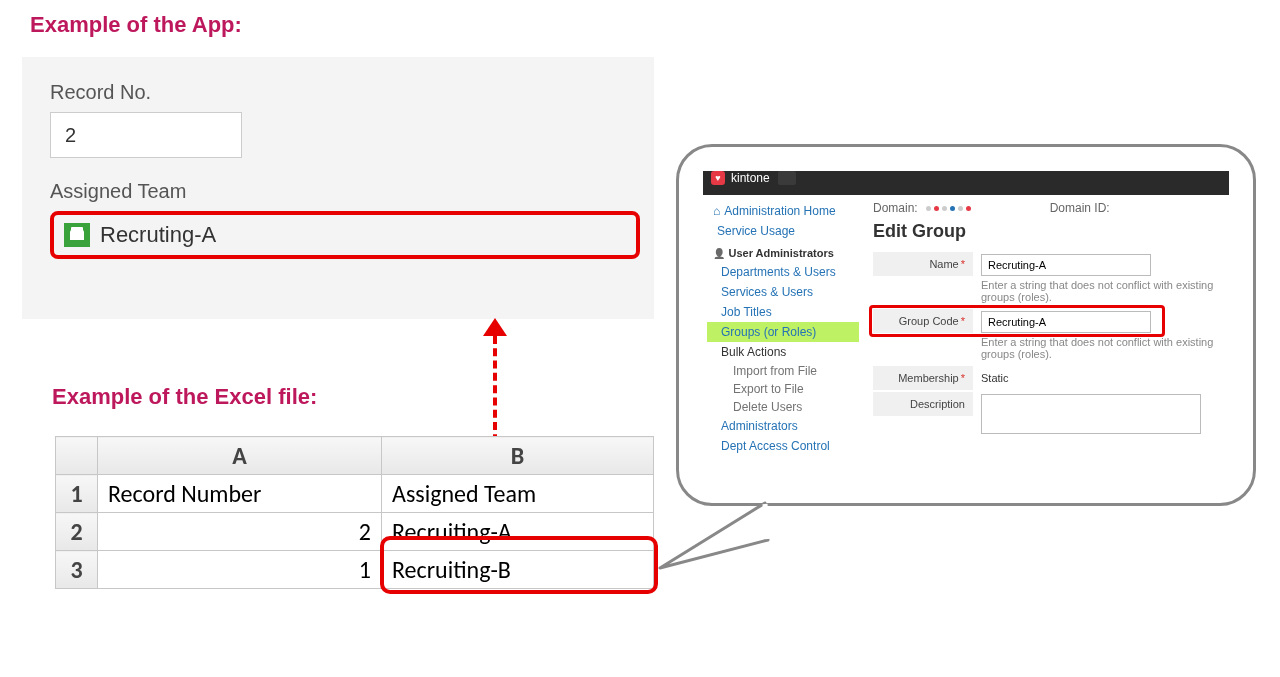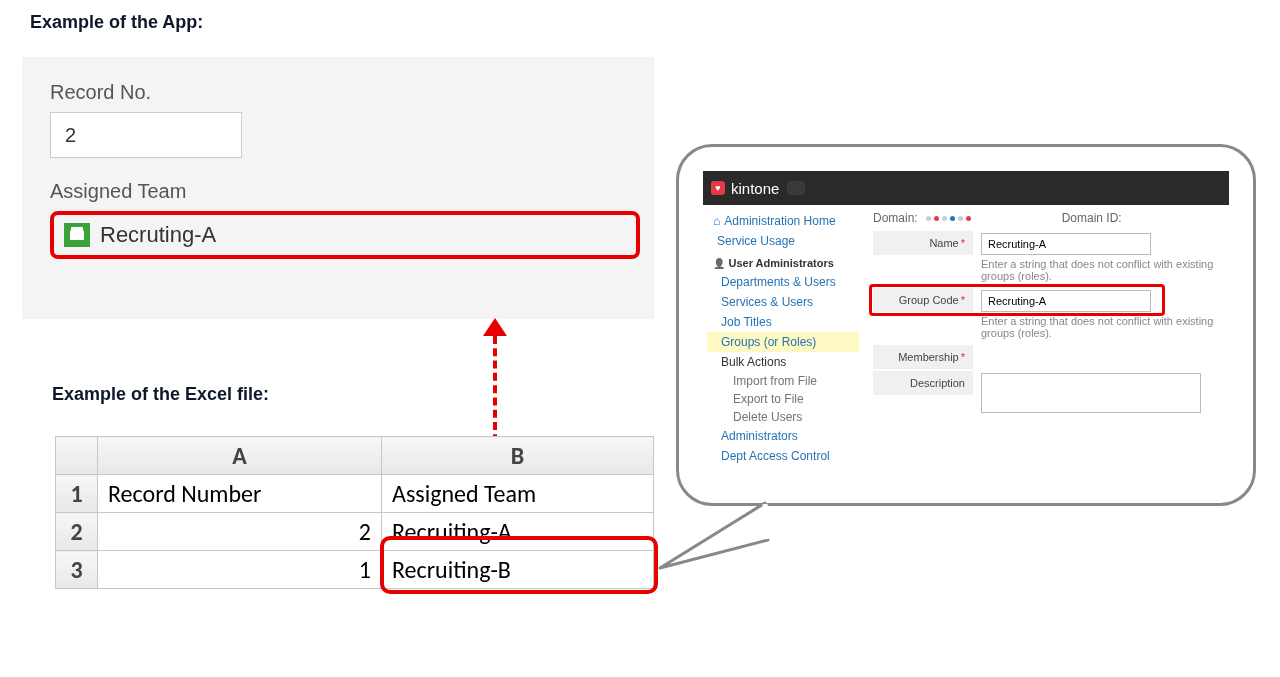--- a/index.html
+++ b/index.html
@@ -1,18 +1,18 @@
 <!DOCTYPE html>
 <html><head>
 <meta charset="utf-8">
 <style>
   * { box-sizing: border-box; margin: 0; padding: 0; }
   body { font-family: Arial, Helvetica, sans-serif; width: 1280px; height: 677px; background: #fff; position: relative; }
 
-  .heading { font-size: 18px; font-weight: bold; color: #0f172a; position: absolute; }
+  .heading { font-size: 22px; font-weight: bold; color: #be185d; position: absolute; }
 
   
   .app-panel { position: absolute; left: 22px; top: 57px; width: 632px; height: 262px; background: #f4f4f4; padding: 24px 28px; }
   .app-label { font-size: 20px; color: #555; font-weight: 300; margin-bottom: 8px; display: block; }
   .app-input { width: 192px; height: 46px; border: 1px solid #ccc; background: #fff; padding: 0 14px; font-size: 20px; color: #333; }
   .app-team-box { margin-top: 4px; width: 590px; height: 48px; border: 4px solid #e60000; border-radius: 8px; display: flex; align-items: center; padding: 0 10px; background: #fff0; }
   .team-icon { width: 26px; height: 24px; background: #3aa23a; display: inline-flex; align-items: center; justify-content: center; margin-right: 10px; }
   .team-icon::before { content: ""; display: block; width: 14px; height: 10px; background: #fff; border-radius: 2px 2px 0 0; box-shadow: 0 -4px 0 -1px #fff; }
   .team-text { font-size: 22px; color: #333; }
   .arrow-head { position: absolute; left: 483px; top: 318px; width: 0; height: 0; border-left: 12px solid transparent; border-right: 12px solid transparent; border-bottom: 18px solid #e60000; }
@@ -29,32 +29,32 @@
   .colB { width: 272px; }
   .ralign { text-align: right; }
   .cell-highlight { position: absolute; left: 380px; top: 536px; width: 278px; height: 58px; border: 4px solid #e60000; border-radius: 10px; pointer-events: none; }
 
   
   .callout { position: absolute; left: 676px; top: 144px; width: 580px; height: 362px; border: 3px solid #888; border-radius: 36px; background: #fff; padding: 24px; }
   .callout-tail { position: absolute; left: 650px; top: 498px; width: 120px; height: 90px; }
   .callout-tail svg { overflow: visible; }
 
   .admin-window { width: 100%; height: 100%; position: relative; font-size: 12px; }
-  .admin-header { height: 34px; background: #2a2a2a; display: flex; align-items: center; padding: 0 8px; color: #fff; font-size: 15px; }
+  .admin-header { height: 24px; background: #2a2a2a; display: flex; padding: 0 8px; color: #fff; font-size: 12px; }
   .admin-header .heart { width: 14px; height: 14px; background: #e63946; border-radius: 3px; margin-right: 6px; display: inline-flex; align-items: center; justify-content: center; }
   .admin-header .heart::before { content: "♥"; color: #fff; font-size: 9px; line-height: 1; }
   .admin-header .bear { width: 18px; height: 14px; background: #3a3a3a; border-radius: 2px; margin-left: 8px; display: inline-flex; align-items: center; justify-content: center; color: #ccc; font-size: 9px; }
   .admin-body { display: flex; }
   .admin-sidebar { width: 160px; padding: 6px 4px; }
   .side-link { display: block; color: #2573b5; padding: 3px 6px; cursor: pointer; }
   .side-link.home::before { content: "⌂"; color: #2573b5; margin-right: 4px; font-weight: bold; }
   .side-section { color: #333; font-weight: bold; padding: 6px 6px 3px; font-size: 11px; }
   .side-section::before { content: "👤"; font-size: 10px; margin-right: 3px; filter: grayscale(1); }
   .side-sub { display: block; color: #2573b5; padding: 3px 6px 3px 14px; cursor: pointer; }
-  .side-sub.active { color: #2573b5; background: #fef9c3; font-weight: 500; }
+  .side-sub.active { color: #2573b5; background: #bef264; font-weight: 500; }
   .side-sub.plain { color: #333; cursor: default; }
   .side-sub2 { display: block; color: #737373; padding: 2px 6px 2px 26px; cursor: pointer; }
 
   .admin-main { flex: 1; padding: 6px 10px; }
   .domain-row { color: #666; margin-bottom: 6px; display: flex; align-items: center; }
   .domain-row .dots { display: inline-flex; margin: 0 8px; }
   .domain-row .dot { width: 5px; height: 5px; background: #ccc; border-radius: 50%; margin-right: 3px; }
   .admin-title { font-size: 18px; font-weight: bold; color: #333; margin-bottom: 10px; }
   .form-row { display: flex; align-items: flex-start; margin-bottom: 2px; }
   .form-label-box { width: 100px; background: #f0f0f0; padding: 6px 8px; text-align: right; color: #444; font-size: 11px; }
@@ -140,42 +140,44 @@
         <div class="domain-row">
           <span>Domain:</span>
           <span class="dots">
               <span class="dot"></span>
               <span class="dot" style="background:#e63946;"></span>
               <span class="dot"></span>
               <span class="dot" style="background:#2573b5;"></span>
               <span class="dot"></span>
               <span class="dot" style="background:#e63946;"></span>
             </span>
-          <span style="margin-left:44px;padding-left:36px;">Domain ID:</span>
+          <span style="margin-left:32px;padding-left:36px;">Domain ID:</span>
         </div>
+        <div class="admin-title">Edit Group</div>
 
         <div class="form-row">
           <div class="form-label-box"><span>Name</span><span class="req">*</span></div>
           <div class="form-field-box">
             <input class="form-input" value="Recruting-A" style="">
             <div class="form-hint">Enter a string that does not conflict with existing groups (roles).</div>
           </div>
         </div>
 
         <div class="form-row" style="margin-top:6px; position:relative;">
           <div class="form-label-box"><span>Group Code</span><span class="req">*</span></div>
           <div class="form-field-box">
             <input class="form-input" value="Recruting-A" style="">
             <div class="form-hint">Enter a string that does not conflict with existing groups (roles).</div>
           </div>
           <div class="groupcode-highlight" style="left:-4px; top:-4px; width:296px; height:32px;"></div>
         </div>
 
         <div class="form-row" style="margin-top:6px;">
           <div class="form-label-box"><span>Membership</span><span class="req">*</span></div>
+          <div class="form-field-box"><span class="static-text">Static</span></div>
         </div>
 
         <div class="form-row" style="margin-top:2px;">
           <div class="form-label-box"><span>Description</span></div>
           <div class="form-field-box">
               <div class="desc-box"></div>
             </div>
         </div>
       </div>
     </div>

